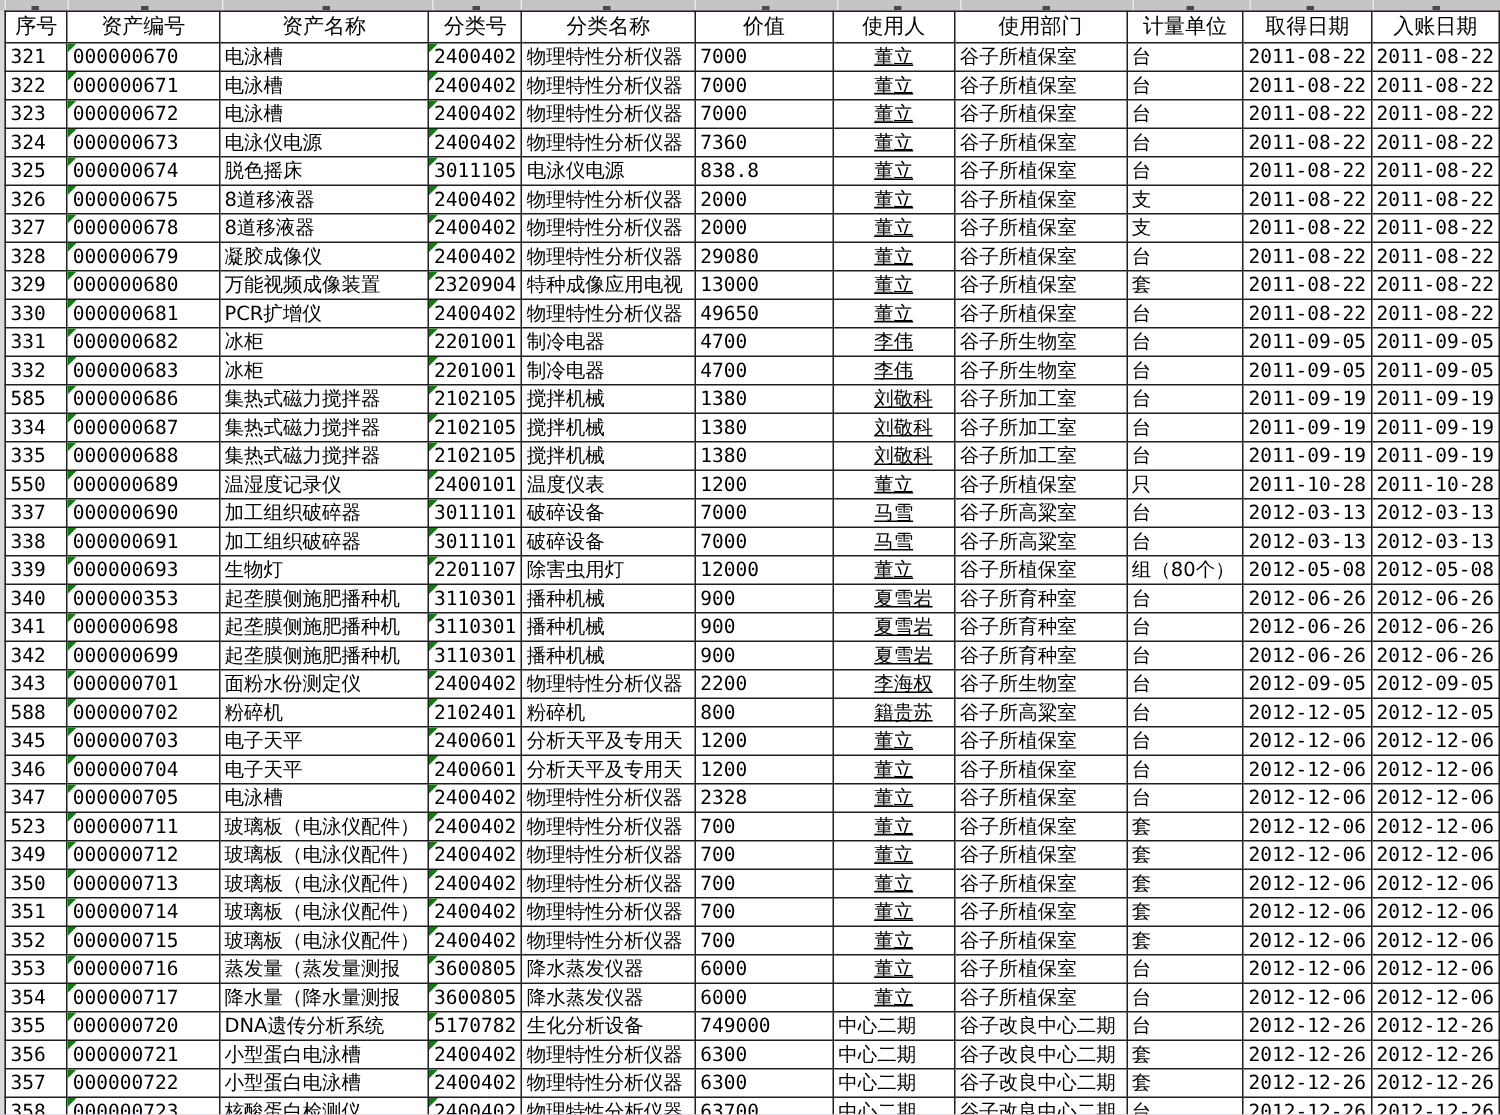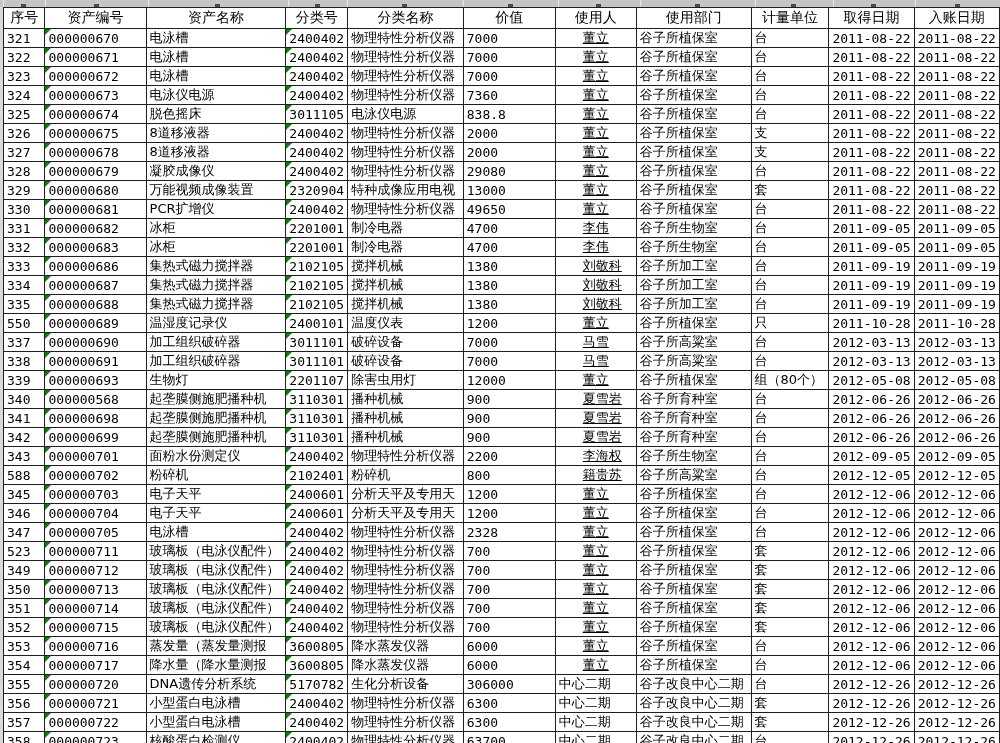--- a/index.html
+++ b/index.html
@@ -233,21 +233,21 @@
           <td class="c-class-no mono tri"><span class="tri-icon"></span><span>2201001</span></td>
           <td class="c-class-name"><span>制冷电器</span></td>
           <td class="c-value mono"><span>4700</span></td>
           <td class="c-user"><span class="u">李伟</span></td>
           <td class="c-dept"><span>谷子所生物室</span></td>
           <td class="c-unit"><span>台</span></td>
           <td class="c-acquire-date mono"><span>2011-09-05</span></td>
           <td class="c-entry-date mono"><span>2011-09-05</span></td>
         </tr>
         <tr>
-          <td class="c-serial mono"><span>333</span></td>
+          <td class="c-serial mono"><span>585</span></td>
           <td class="c-asset-id mono tri"><span class="tri-icon"></span><span>000000686</span></td>
           <td class="c-asset-name"><span>集热式磁力搅拌器</span></td>
           <td class="c-class-no mono tri"><span class="tri-icon"></span><span>2102105</span></td>
           <td class="c-class-name"><span>搅拌机械</span></td>
           <td class="c-value mono"><span>1380</span></td>
           <td class="c-user"><span class="u">刘敬科</span></td>
           <td class="c-dept"><span>谷子所加工室</span></td>
           <td class="c-unit"><span>台</span></td>
           <td class="c-acquire-date mono"><span>2011-09-19</span></td>
           <td class="c-entry-date mono"><span>2011-09-19</span></td>
@@ -325,21 +325,21 @@
           <td class="c-class-name"><span>除害虫用灯</span></td>
           <td class="c-value mono"><span>12000</span></td>
           <td class="c-user"><span class="u">董立</span></td>
           <td class="c-dept"><span>谷子所植保室</span></td>
           <td class="c-unit"><span>组（80个）</span></td>
           <td class="c-acquire-date mono"><span>2012-05-08</span></td>
           <td class="c-entry-date mono"><span>2012-05-08</span></td>
         </tr>
         <tr>
           <td class="c-serial mono"><span>340</span></td>
-          <td class="c-asset-id mono tri"><span class="tri-icon"></span><span>000000568</span></td>
+          <td class="c-asset-id mono tri"><span class="tri-icon"></span><span>000000353</span></td>
           <td class="c-asset-name"><span>起垄膜侧施肥播种机</span></td>
           <td class="c-class-no mono tri"><span class="tri-icon"></span><span>3110301</span></td>
           <td class="c-class-name"><span>播种机械</span></td>
           <td class="c-value mono"><span>900</span></td>
           <td class="c-user"><span class="u">夏雪岩</span></td>
           <td class="c-dept"><span>谷子所育种室</span></td>
           <td class="c-unit"><span>台</span></td>
           <td class="c-acquire-date mono"><span>2012-06-26</span></td>
           <td class="c-entry-date mono"><span>2012-06-26</span></td>
         </tr>
@@ -524,21 +524,21 @@
           <td class="c-unit"><span>台</span></td>
           <td class="c-acquire-date mono"><span>2012-12-06</span></td>
           <td class="c-entry-date mono"><span>2012-12-06</span></td>
         </tr>
         <tr>
           <td class="c-serial mono"><span>355</span></td>
           <td class="c-asset-id mono tri"><span class="tri-icon"></span><span>000000720</span></td>
           <td class="c-asset-name"><span>DNA遗传分析系统</span></td>
           <td class="c-class-no mono tri"><span class="tri-icon"></span><span>5170782</span></td>
           <td class="c-class-name"><span>生化分析设备</span></td>
-          <td class="c-value mono"><span>306000</span></td>
+          <td class="c-value mono"><span>749000</span></td>
           <td class="c-user"><span>中心二期</span></td>
           <td class="c-dept"><span>谷子改良中心二期</span></td>
           <td class="c-unit"><span>台</span></td>
           <td class="c-acquire-date mono"><span>2012-12-26</span></td>
           <td class="c-entry-date mono"><span>2012-12-26</span></td>
         </tr>
         <tr>
           <td class="c-serial mono"><span>356</span></td>
           <td class="c-asset-id mono tri"><span class="tri-icon"></span><span>000000721</span></td>
           <td class="c-asset-name"><span>小型蛋白电泳槽</span></td>

